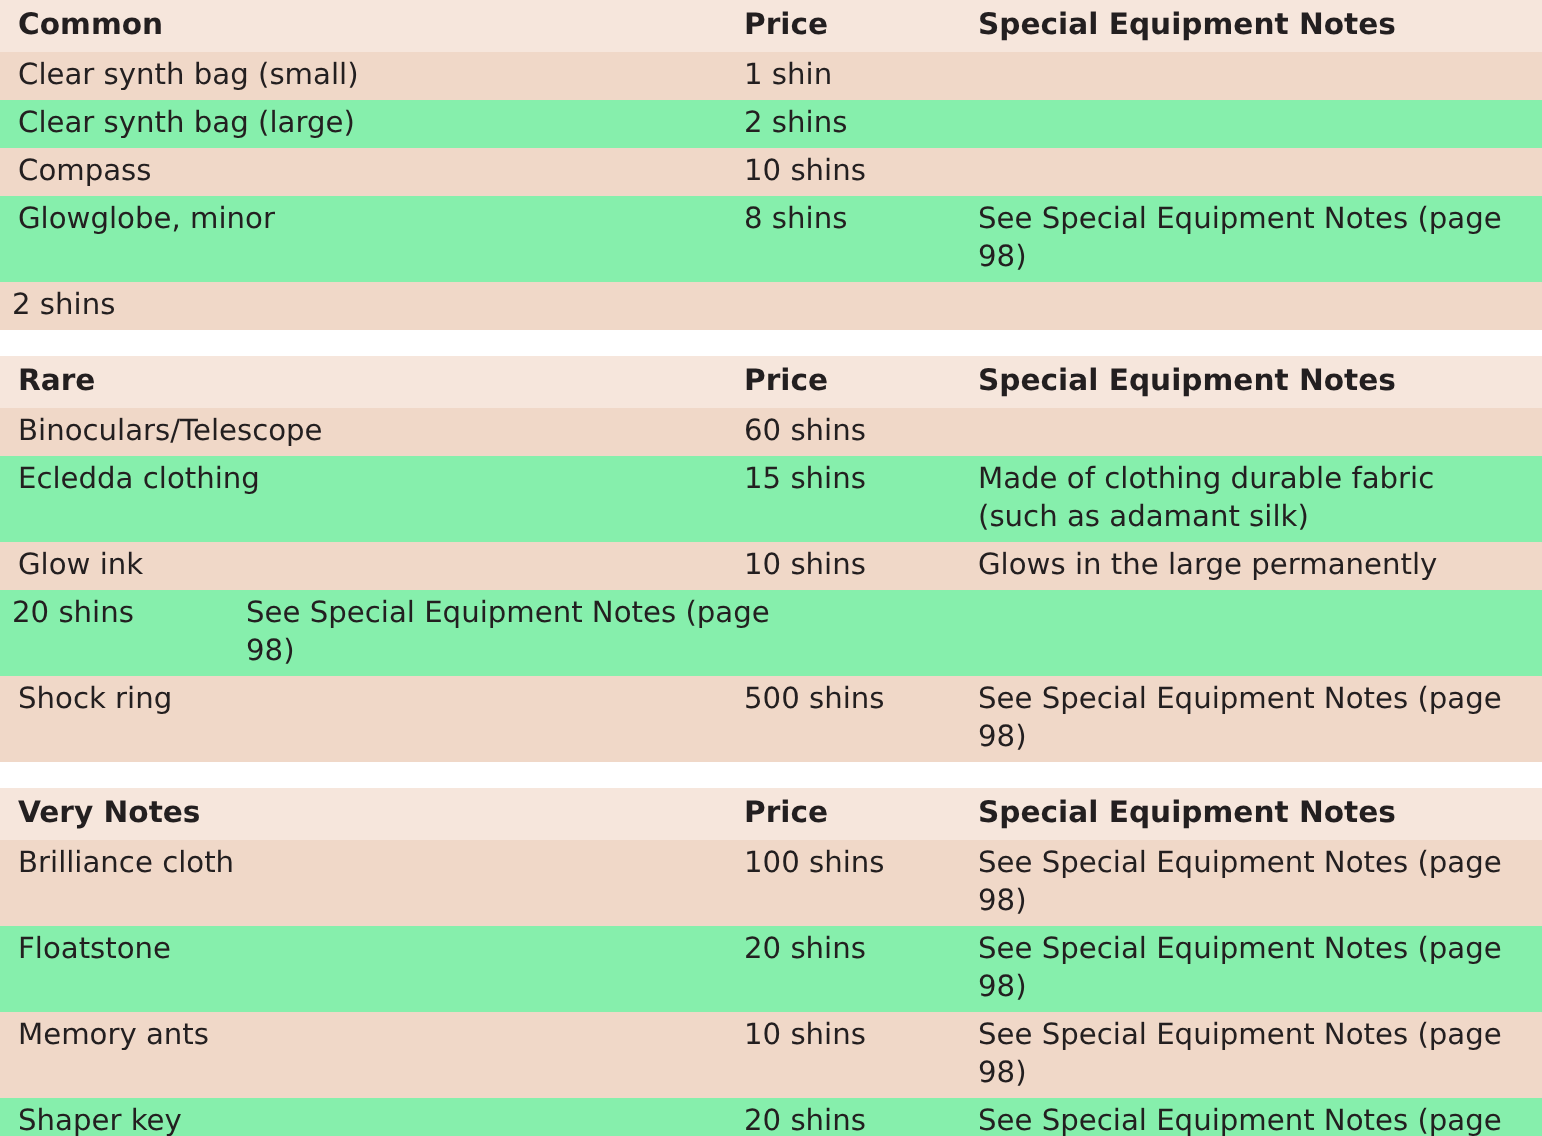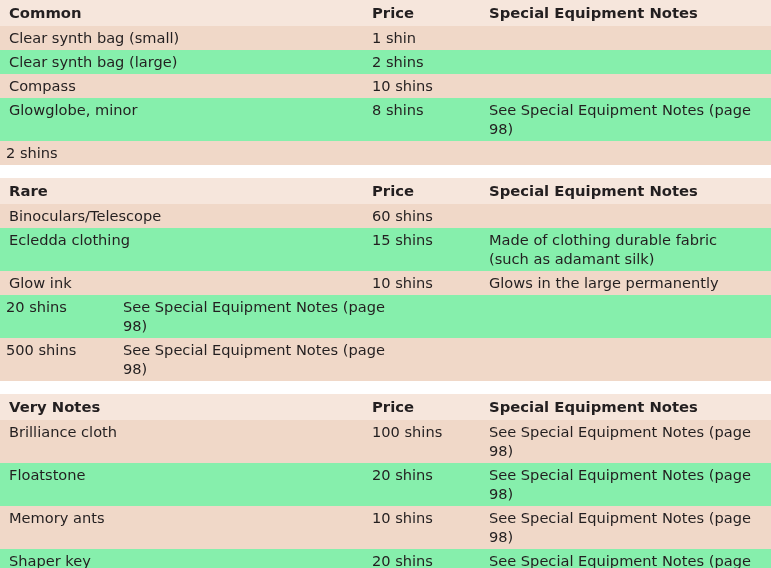--- a/index.html
+++ b/index.html
@@ -127,20 +127,21 @@
   <div class="row shade-a">
     <div class="cell c-name">Glow ink</div>
     <div class="cell c-price">10 shins</div>
     <div class="cell c-notes">Glows in the large permanently</div>
   </div>
   <div class="row shade-b">
     <div class="cell c-price">20 shins</div>
     <div class="cell c-notes">See Special Equipment Notes (page 98)</div>
   </div>
   <div class="row shade-a">
+    <div class="cell c-name">Shock ring</div>
     <div class="cell c-price">500 shins</div>
     <div class="cell c-notes">See Special Equipment Notes (page 98)</div>
   </div>
 
   <div class="row spacer"></div>
 
   <div class="row header-row">
     <div class="cell c-name">Very Notes</div>
     <div class="cell c-price">Price</div>
     <div class="cell c-notes">Special Equipment Notes</div>

